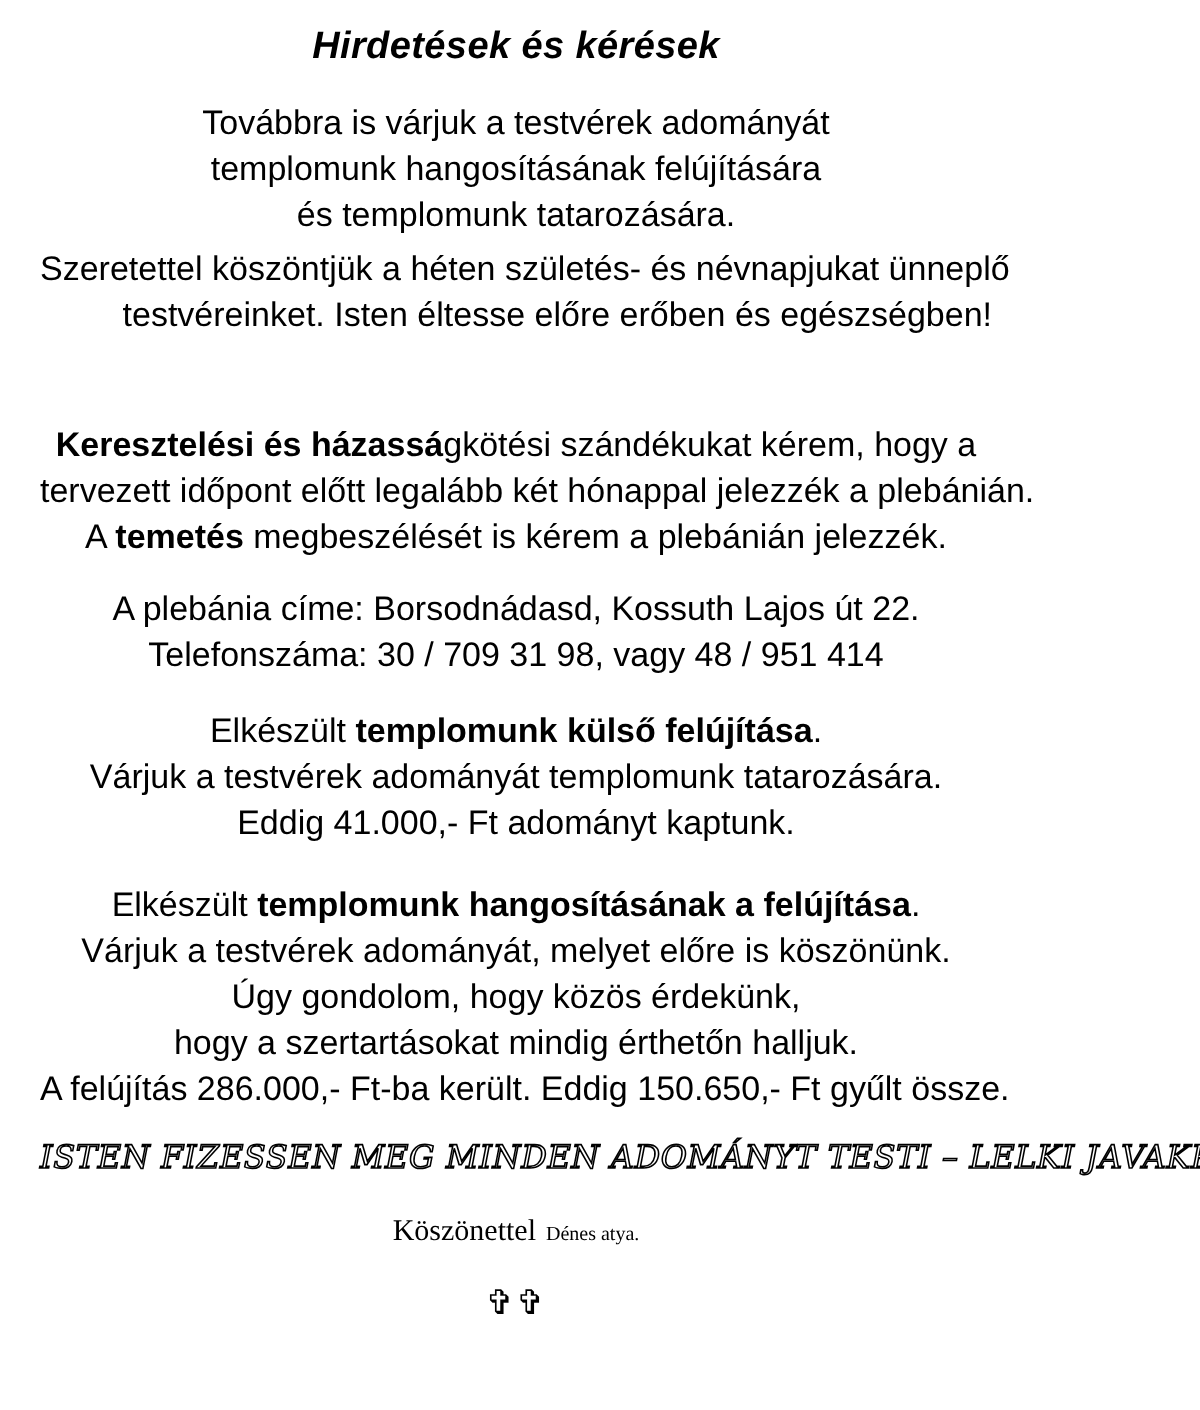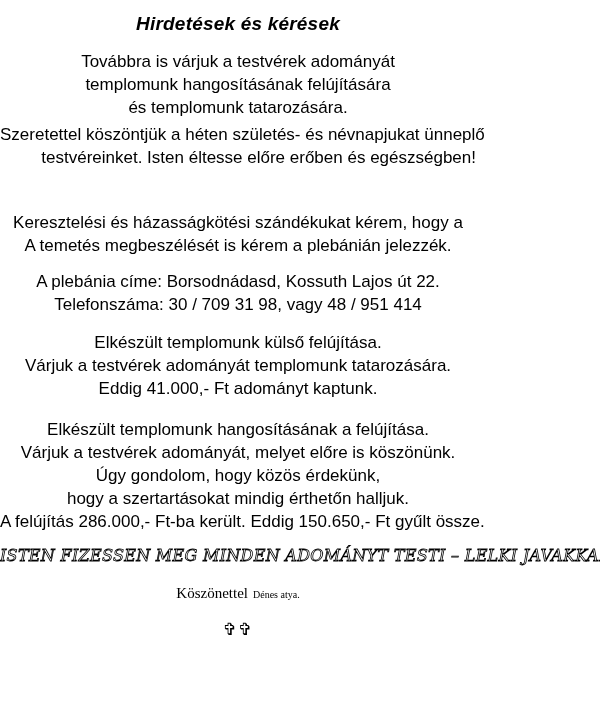--- a/index.html
+++ b/index.html
@@ -11,36 +11,37 @@
     width: 600px;
     height: 705px;
     overflow: hidden;
     font-family: "Liberation Sans", sans-serif;
     color: #000;
   }
   .doc {
     width: 476px;
     padding-top: 12px;
     text-align: center;
+    margin-left: 20px;
   }
   .title {
     font-size: 19px;
     line-height: 24px;
     font-weight: bold;
     font-style: italic;
     margin: 0 0 14px 0;
     letter-spacing: 0.2px;
   }
   .para {
     font-size: 17px;
     line-height: 23px;
     margin: 0;
   }
   .para .line { white-space: nowrap; }
-  .para .b { font-weight: normal; }
+  .para .b { font-weight: bold; }
   .para-1 { margin-bottom: 13px; }
   .para-2 { margin-bottom: 4px; }
   .para-3 { margin-bottom: 42px; text-align: right; }
   .para-4 { margin-bottom: 13px; }
   .para-5 { margin-bottom: 15px; }
   .para-6 { margin-bottom: 18px; text-align: center; }
   .para-7 { margin-bottom: 12px; }
   .blessing {
     font-family: "DejaVu Serif", serif;
     font-style: italic;
@@ -84,20 +85,21 @@
         <div class="line"><span>Továbbra is várjuk a testvérek adományát</span></div>
         <div class="line"><span>templomunk hangosításának felújítására</span></div>
         <div class="line"><span>és templomunk tatarozására.</span></div>
       </div>
       <div class="para para-3">
         <div class="line"><span>Szeretettel köszöntjük a héten születés- és névnapjukat ünneplő</span></div>
         <div class="line"><span>testvéreinket. Isten éltesse előre erőben és egészségben!</span></div>
       </div>
       <div class="para para-4">
         <div class="line"><span class="b">Keresztelési és házassá</span><span>gkötési szándékukat kérem, hogy a</span></div>
+        <div class="line"><span>tervezett időpont előtt legalább két hónappal jelezzék a plebánián.</span></div>
         <div class="line"><span>A </span><span class="b">temetés</span><span> megbeszélését is kérem a plebánián jelezzék.</span></div>
       </div>
       <div class="para para-5">
         <div class="line"><span>A plebánia címe: Borsodnádasd, Kossuth Lajos út 22.</span></div>
         <div class="line"><span>Telefonszáma: 30 / 709 31 98, vagy 48 / 951 414</span></div>
       </div>
       <div class="para para-6">
         <div class="line"><span>Elkészült </span><span class="b">templomunk külső felújítása</span><span>.</span></div>
         <div class="line"><span>Várjuk a testvérek adományát templomunk tatarozására.</span></div>
         <div class="line"><span>Eddig 41.000,- Ft adományt kaptunk.</span></div>

